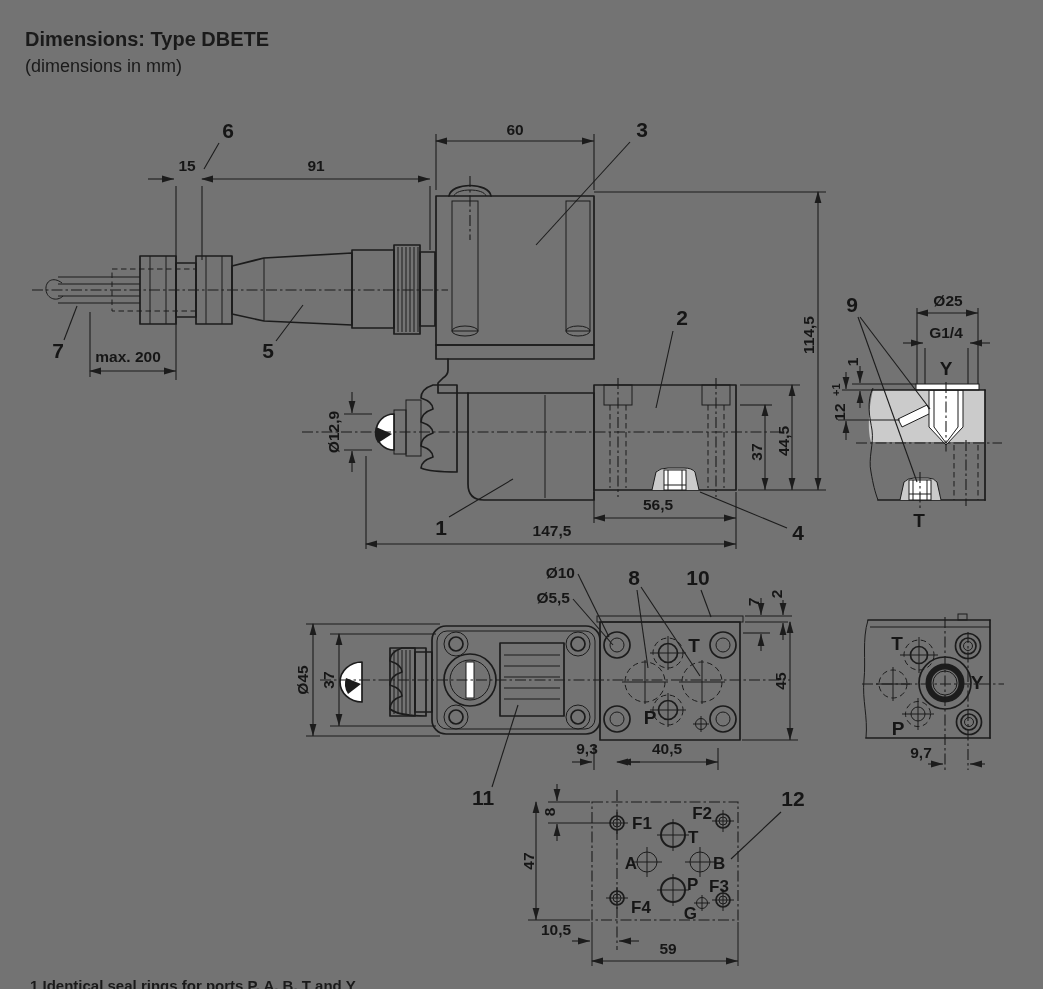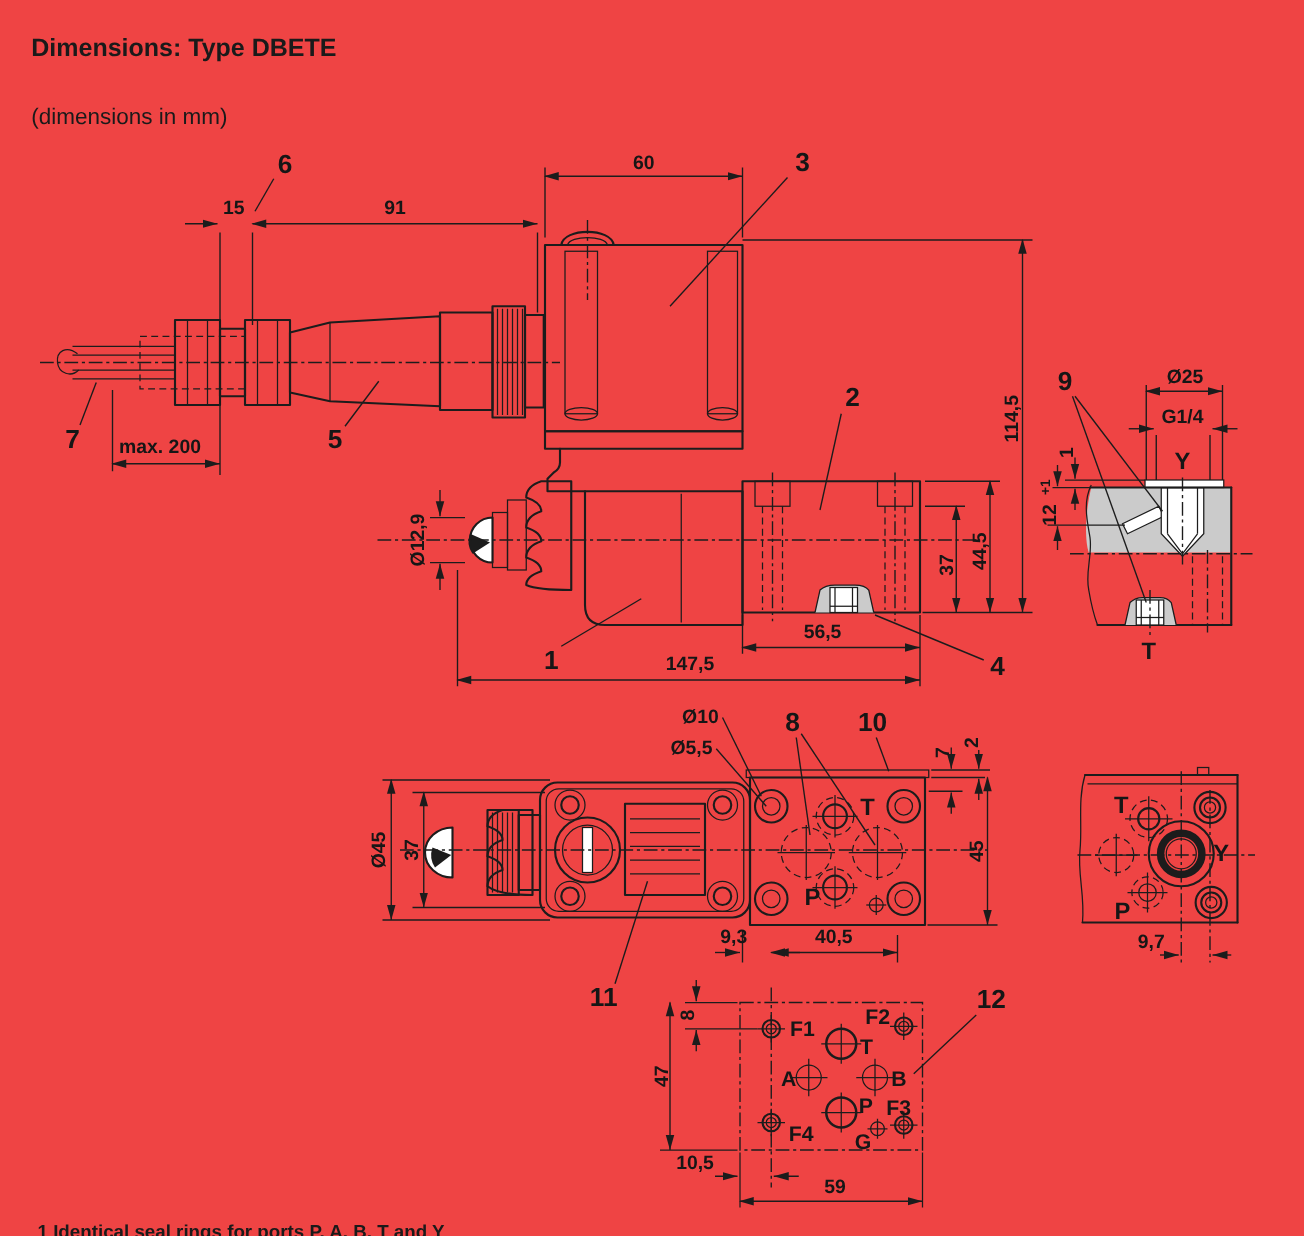--- a/index.html
+++ b/index.html
@@ -1,19 +1,19 @@
 <!DOCTYPE html>
 <html><head>
 <meta charset="utf-8">
 <style>
   html,body{margin:0;padding:0;background:#fff;}
-  #page{position:relative;width:1043px;height:989px;background:#ef4444;overflow:hidden;
+  #page{position:relative;width:1043px;height:989px;background:#737373;overflow:hidden;
         font-family:"Liberation Sans",sans-serif;}
   #title{position:absolute;left:25px;top:28px;font-size:20px;font-weight:bold;color:#1a1a1a;}
-  #subtitle{position:absolute;left:25px;top:56px;font-size:18px;color:#1a1a1a;margin-top:27px;}
+  #subtitle{position:absolute;left:25px;top:56px;font-size:18px;color:#1a1a1a;}
   #footnote{position:absolute;left:30px;top:977px;font-size:15px;font-weight:bold;color:#1a1a1a;white-space:nowrap;}
   svg{position:absolute;left:0;top:0;}
   .o{stroke:#1c1c1c;stroke-width:1.7;fill:none;stroke-linecap:round;stroke-linejoin:round;}
   .t{stroke:#1c1c1c;stroke-width:1;fill:none;}
   .d{stroke:#1c1c1c;stroke-width:1.1;fill:none;}
   .cl{stroke-dasharray:11 3 2.5 3;}
   .hd{stroke-dasharray:5.5 3.5;}
   .gray{fill:#cbcbcb;stroke:none;}
   .wh{fill:#ffffff;}
   .de{marker-end:url(#ae);}

